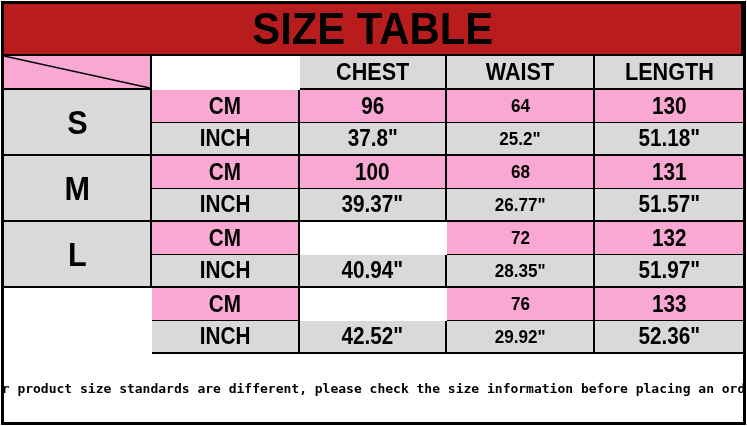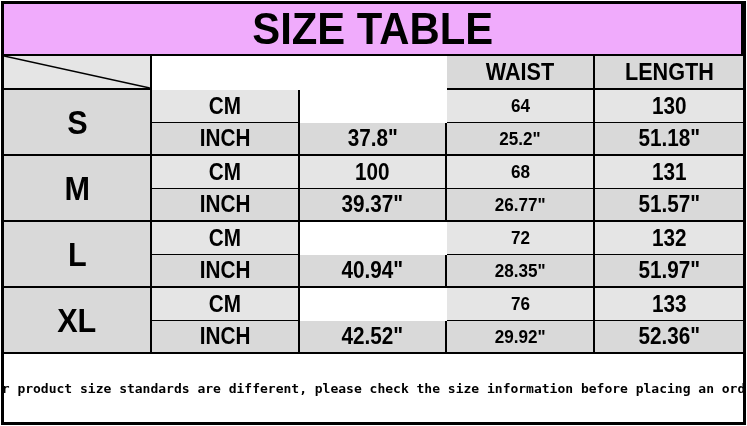--- a/index.html
+++ b/index.html
@@ -22,23 +22,23 @@
 
   .cell {
     display: flex; align-items: center; justify-content: center;
     border-right: 2px solid #000;
     border-bottom: 2px solid #000;
     overflow: hidden;
   }
   .last-col { border-right: none; }
   .thin-b { border-bottom-width: 1px; }
 
-  .bg-title { background: #f0abfc; }
+  .bg-title { background: #b91c1c; }
   .bg-gray  { background: #D9D9D9; }
-  .bg-white { background: #e5e5e5; }
+  .bg-white { background: #f9a8d4; }
 
   .cond { display: inline-block; transform: scaleX(0.9); transform-origin: center; white-space: nowrap; }
 
   .title-cell { grid-area: 1 / 1 / 2 / 6; }
   .title-text { font-weight: bold; font-size: 44px; letter-spacing: 0px; transform: scaleX(0.95); }
 
   .corner { position: relative; }
   .corner svg { position: absolute; inset: 0; width: 100%; height: 100%; }
 
   .hdr  { font-weight: bold; font-size: 24px; }
@@ -63,32 +63,38 @@
 
     <div class="cell bg-title title-cell">
       <span class="title-text">SIZE TABLE</span>
     </div>
 
     <div class="cell bg-white corner" style="grid-area:2/1/3/2">
       <svg viewBox="0 0 100 100" preserveAspectRatio="none">
         <line x1="0" y1="0" x2="100" y2="100" stroke="#000" stroke-width="1.5" vector-effect="non-scaling-stroke"></line>
       </svg>
     </div>
+    <div class="cell bg-gray" style="grid-area:2/3/3/4">
+      <span class="hdr cond">CHEST</span>
+    </div>
     <div class="cell bg-gray" style="grid-area:2/4/3/5">
       <span class="hdr cond">WAIST</span>
     </div>
     <div class="cell bg-gray last-col" style="grid-area:2/5/3/6">
       <span class="hdr cond">LENGTH</span>
     </div>
 
     <div class="cell bg-gray" style="grid-area:3/1/5/2">
       <span class="size-lbl cond">S</span>
     </div>
     <div class="cell bg-white thin-b" style="grid-area:3/2/4/3">
       <span class="unit cond">CM</span>
+    </div>
+    <div class="cell bg-white thin-b" style="grid-area:3/3/4/4">
+      <span class="val cond">96</span>
     </div>
     <div class="cell bg-white thin-b" style="grid-area:3/4/4/5">
       <span class="val val-sm cond">64</span>
     </div>
     <div class="cell bg-white thin-b last-col" style="grid-area:3/5/4/6">
       <span class="val cond">130</span>
     </div>
     <div class="cell bg-gray" style="grid-area:4/2/5/3">
       <span class="unit cond">INCH</span>
     </div>
@@ -148,23 +154,20 @@
     <div class="cell bg-gray" style="grid-area:8/3/9/4">
       <span class="val cond">40.94"</span>
     </div>
     <div class="cell bg-gray" style="grid-area:8/4/9/5">
       <span class="val val-sm cond">28.35"</span>
     </div>
     <div class="cell bg-gray last-col" style="grid-area:8/5/9/6">
       <span class="val cond">51.97"</span>
     </div>
 
-    <div class="cell bg-gray" style="grid-area:9/1/11/2">
-      <span class="size-lbl cond">XL</span>
-    </div>
     <div class="cell bg-white thin-b" style="grid-area:9/2/10/3">
       <span class="unit cond">CM</span>
     </div>
     <div class="cell bg-white thin-b" style="grid-area:9/4/10/5">
       <span class="val val-sm cond">76</span>
     </div>
     <div class="cell bg-white thin-b last-col" style="grid-area:9/5/10/6">
       <span class="val cond">133</span>
     </div>
     <div class="cell bg-gray" style="grid-area:10/2/11/3">

